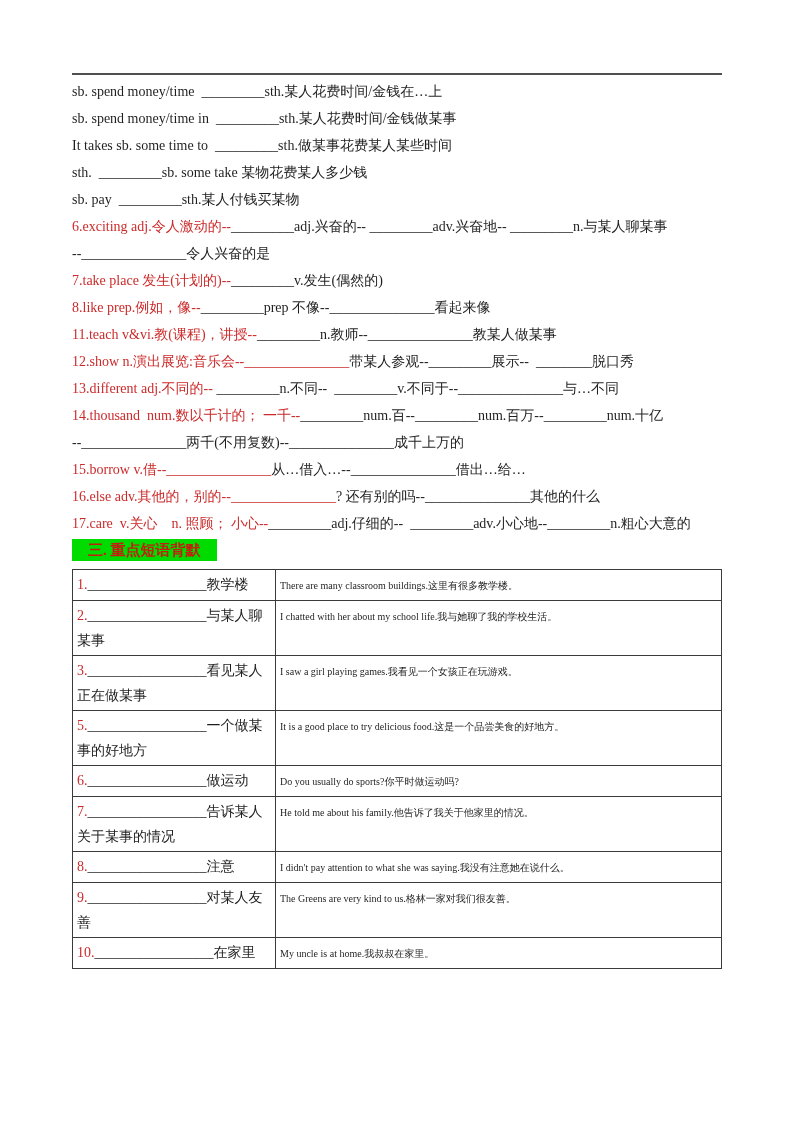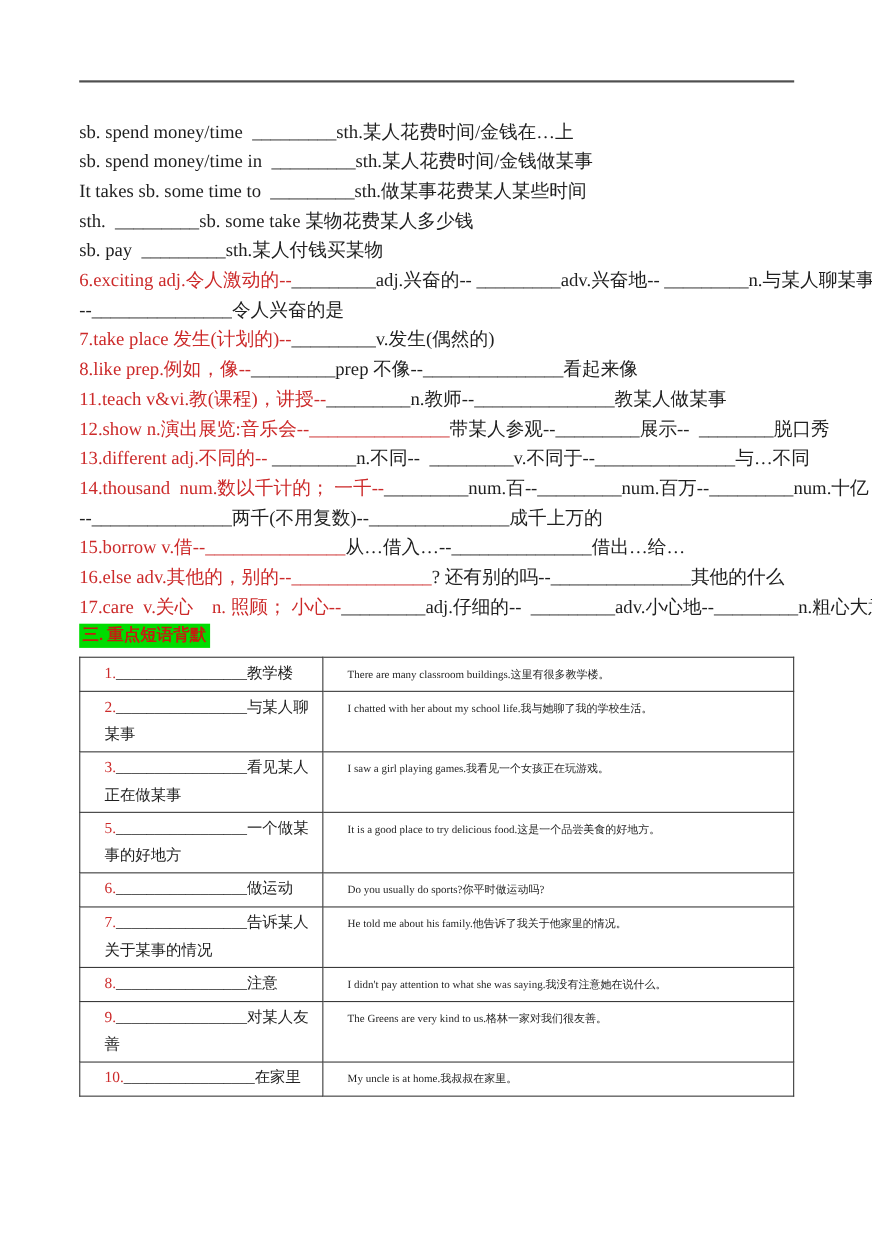--- a/index.html
+++ b/index.html
@@ -11,45 +11,45 @@
     color:var(--ink,#1f1f1f);
     overflow:hidden;
   }
   .header-rule{
     position:absolute;top:73px;left:72px;
     width:650px;height:2px;background:var(--rule,#4f4f4f);
   }
   .content{
     position:absolute;top:78px;left:72px;width:650px;
   }
-  .vocab{font-size:17px;margin-top:28px;}
+  .vocab{font-size:14px;}
   .vline{
     height:27px;line-height:27px;
     white-space:pre;overflow:visible;
   }
   .vline .red{color:var(--red,#cc2a2a);}
   .vline .blk{color:var(--ink,#1f1f1f);}
   .sec-header-wrap{margin-top:2px;height:24px;}
   .sec-header{
     display:inline-block;
     background:var(--green,#00dc00);
     color:var(--hdr-red,#c41e0f);
     font-weight:bold;font-size:15px;
-    padding:1px 3px;line-height:20px;
+    padding:1px 16px;line-height:20px;
   }
   table.ptable{
     width:650px;margin-top:6px;
     border-collapse:collapse;table-layout:fixed;
     font-size:14px;
   }
   table.ptable td{
     border:1px solid var(--border,#3a3a3a);
     vertical-align:top;
     line-height:25px;
-    padding:2px 2px 2px 22px;
+    padding:2px 2px 2px 4px;
   }
   td.cell-left{width:196px;word-break:break-all;}
   td.cell-right{overflow:hidden;}
   td.cell-right .en{white-space:nowrap;font-size:10px;}
   .num{color:var(--red,#cc2a2a);}
   .blank{color:var(--ink,#1f1f1f);}
   .cn{color:var(--ink,#1f1f1f);}
 </style>
 </head>
 <body>

